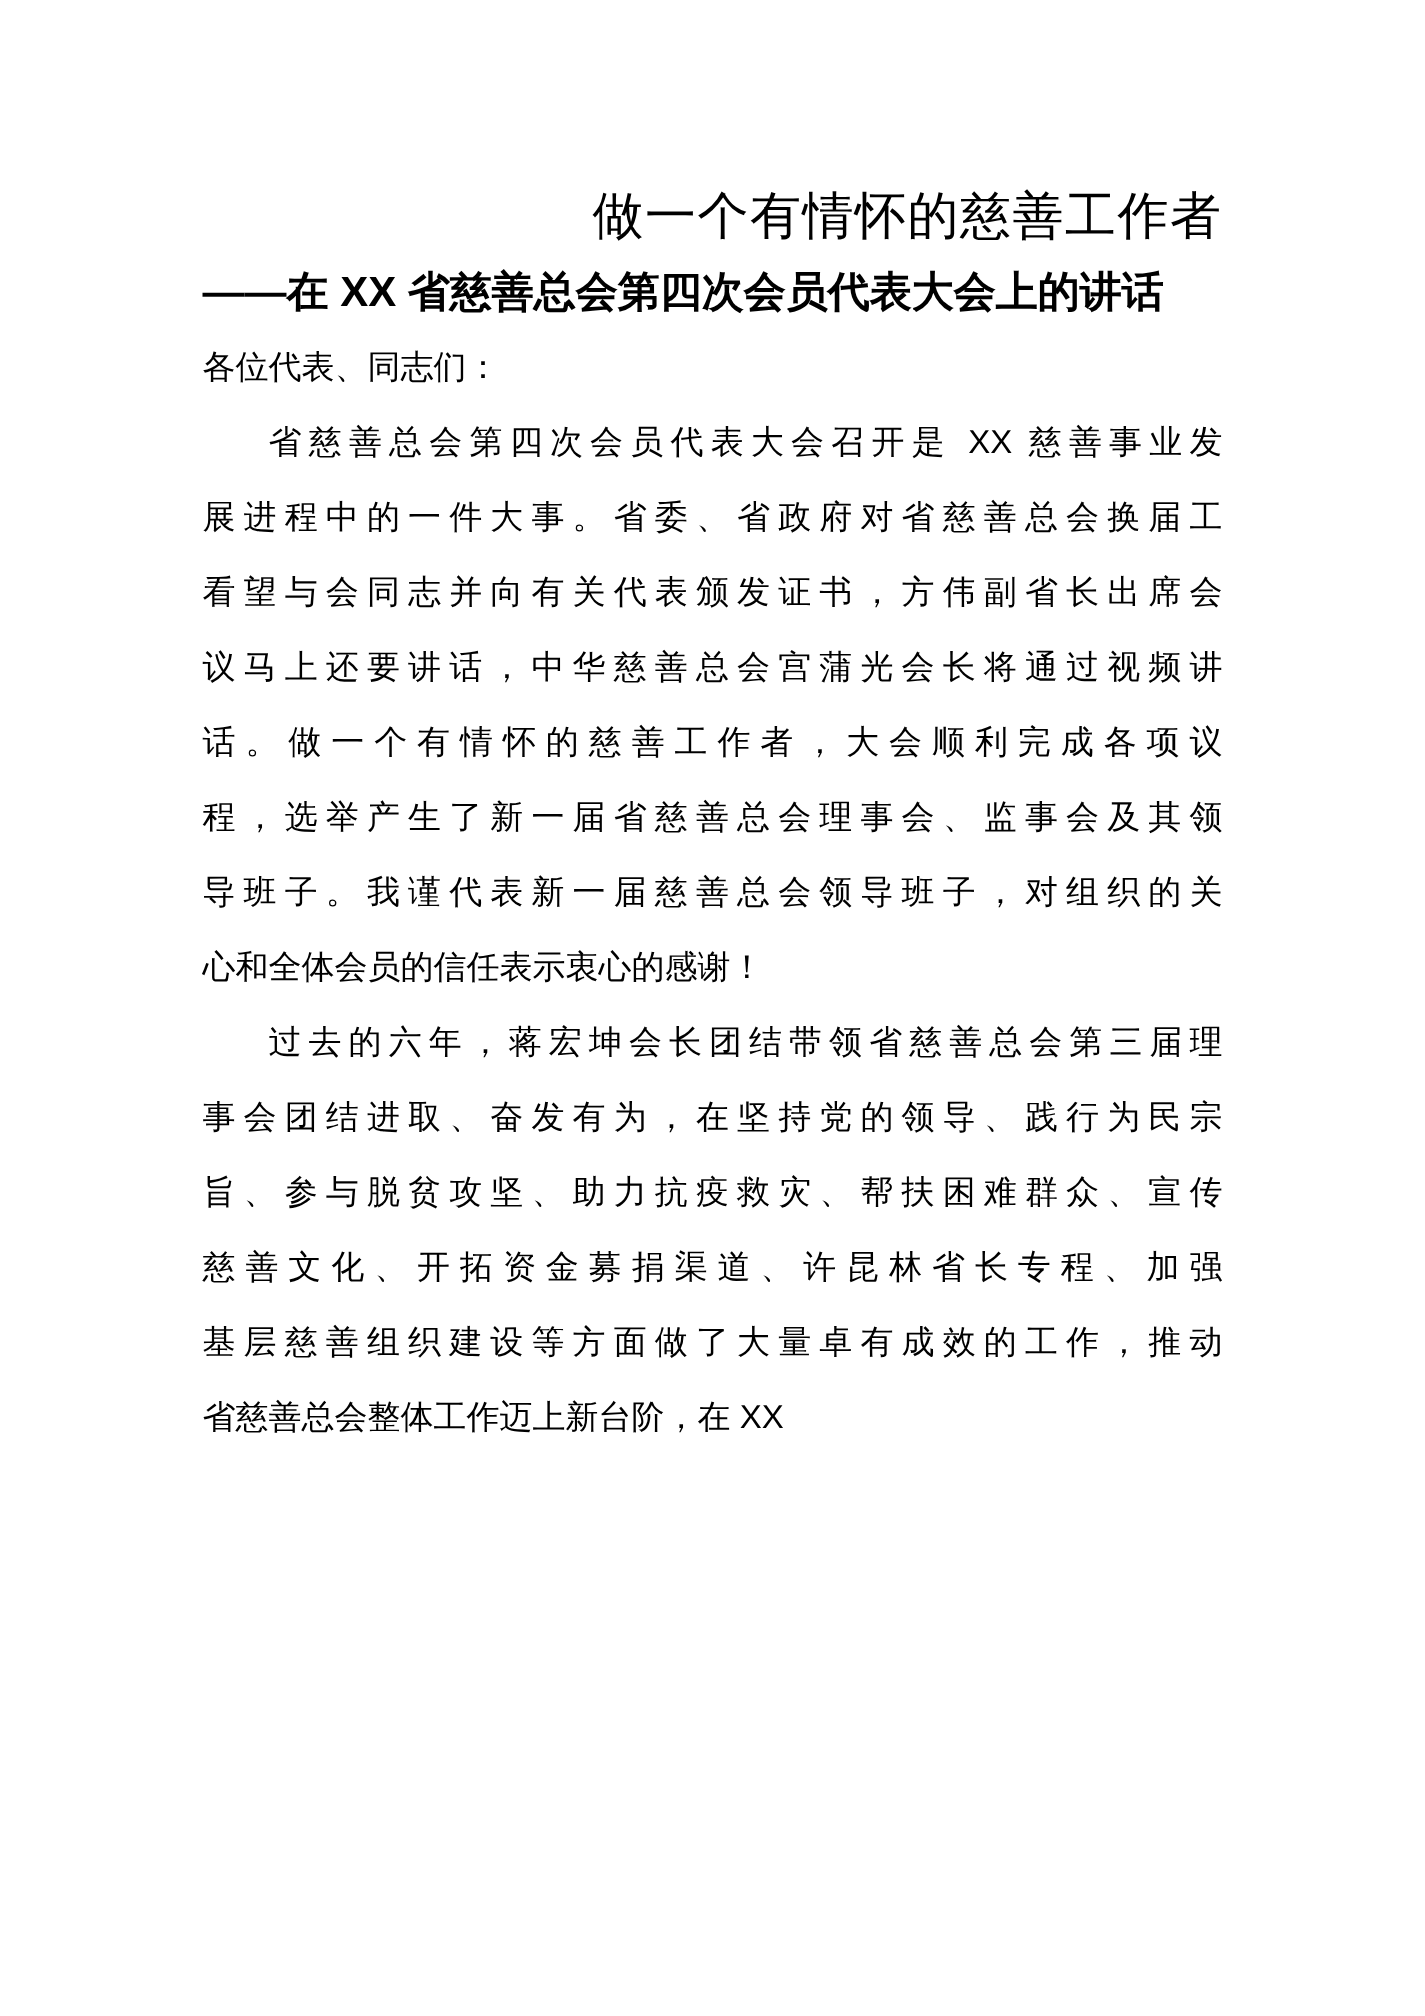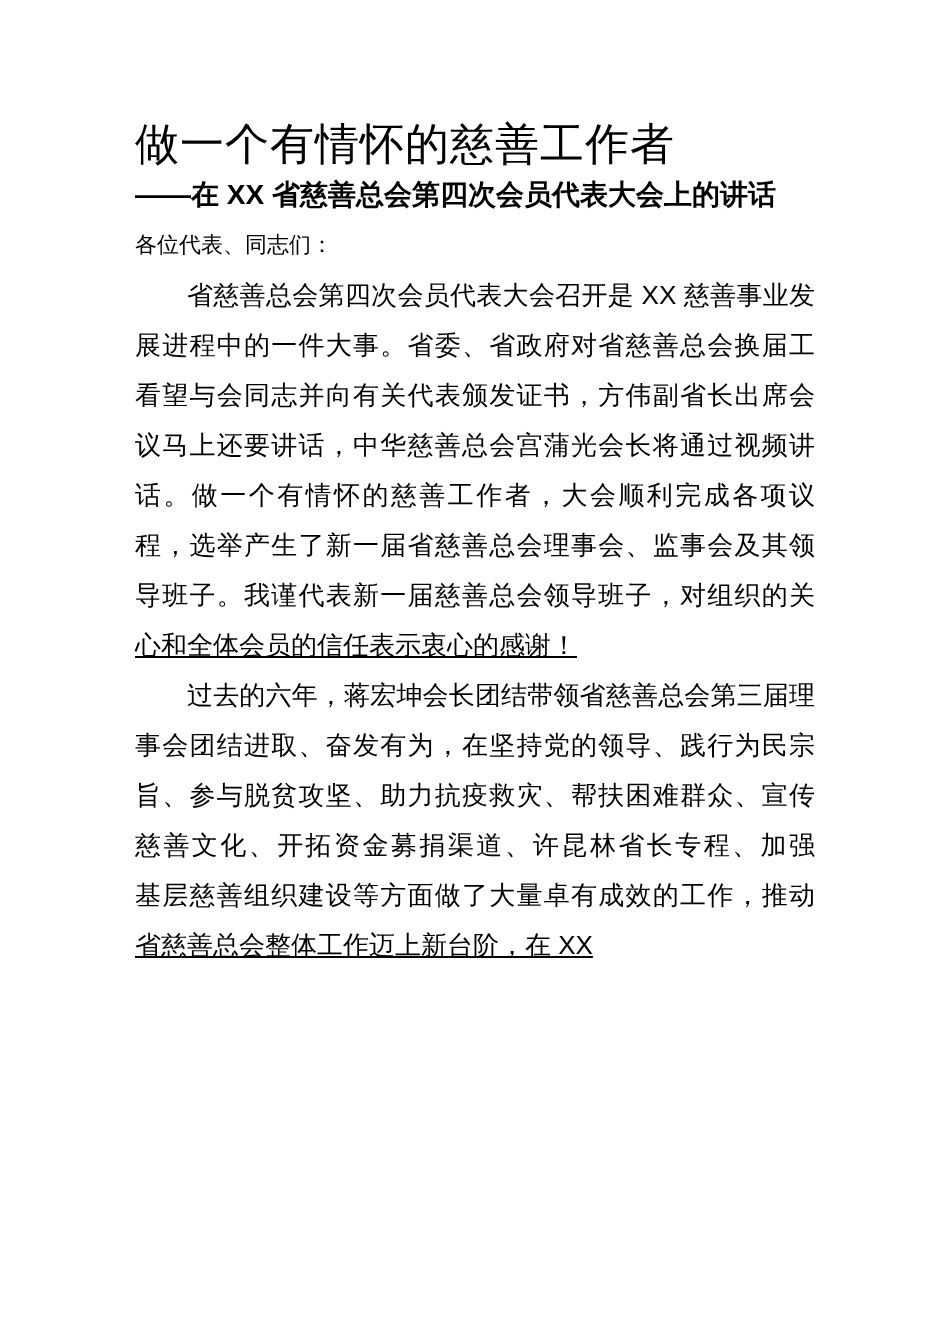--- a/index.html
+++ b/index.html
@@ -17,24 +17,24 @@
     position: relative;
     width: 950px;
     height: 1344px;
     margin: 0 auto;
     background: #ffffff;
     overflow: hidden;
     padding: 118px 135px 0 135px;
   }
 
   .doc-title {
-    font-size: 44px;
+    font-size: 34px;
     line-height: 52px;
     font-weight: 400;
-    text-align: left;
+    text-align: right;
     letter-spacing: 1px;
     white-space: nowrap;
   }
 
   .doc-subtitle {
     font-size: 28px;
     line-height: 50px;
     font-weight: 700;
     text-align: left;
     white-space: nowrap;
@@ -42,34 +42,33 @@
 
   .salutation {
     font-size: 22px;
     line-height: 50px;
     text-align: left;
   }
 
   .para { }
 
   .line {
-    font-size: 26px;
+    font-size: 22px;
     line-height: 50px;
     text-align: justify;
     text-align-last: justify;
     text-justify: inter-character;
   }
 
   .line.first {
     text-indent: 2em;
   }
 
   .line.last {
     text-align-last: left;
-    text-decoration: underline;
   }
 </style>
 </head>
 <body>
 
 <div class="page">
 
   <h1 class="doc-title">做一个有情怀的慈善工作者</h1>
 
   <h2 class="doc-subtitle">——在 XX 省慈善总会第四次会员代表大会上的讲话</h2>

